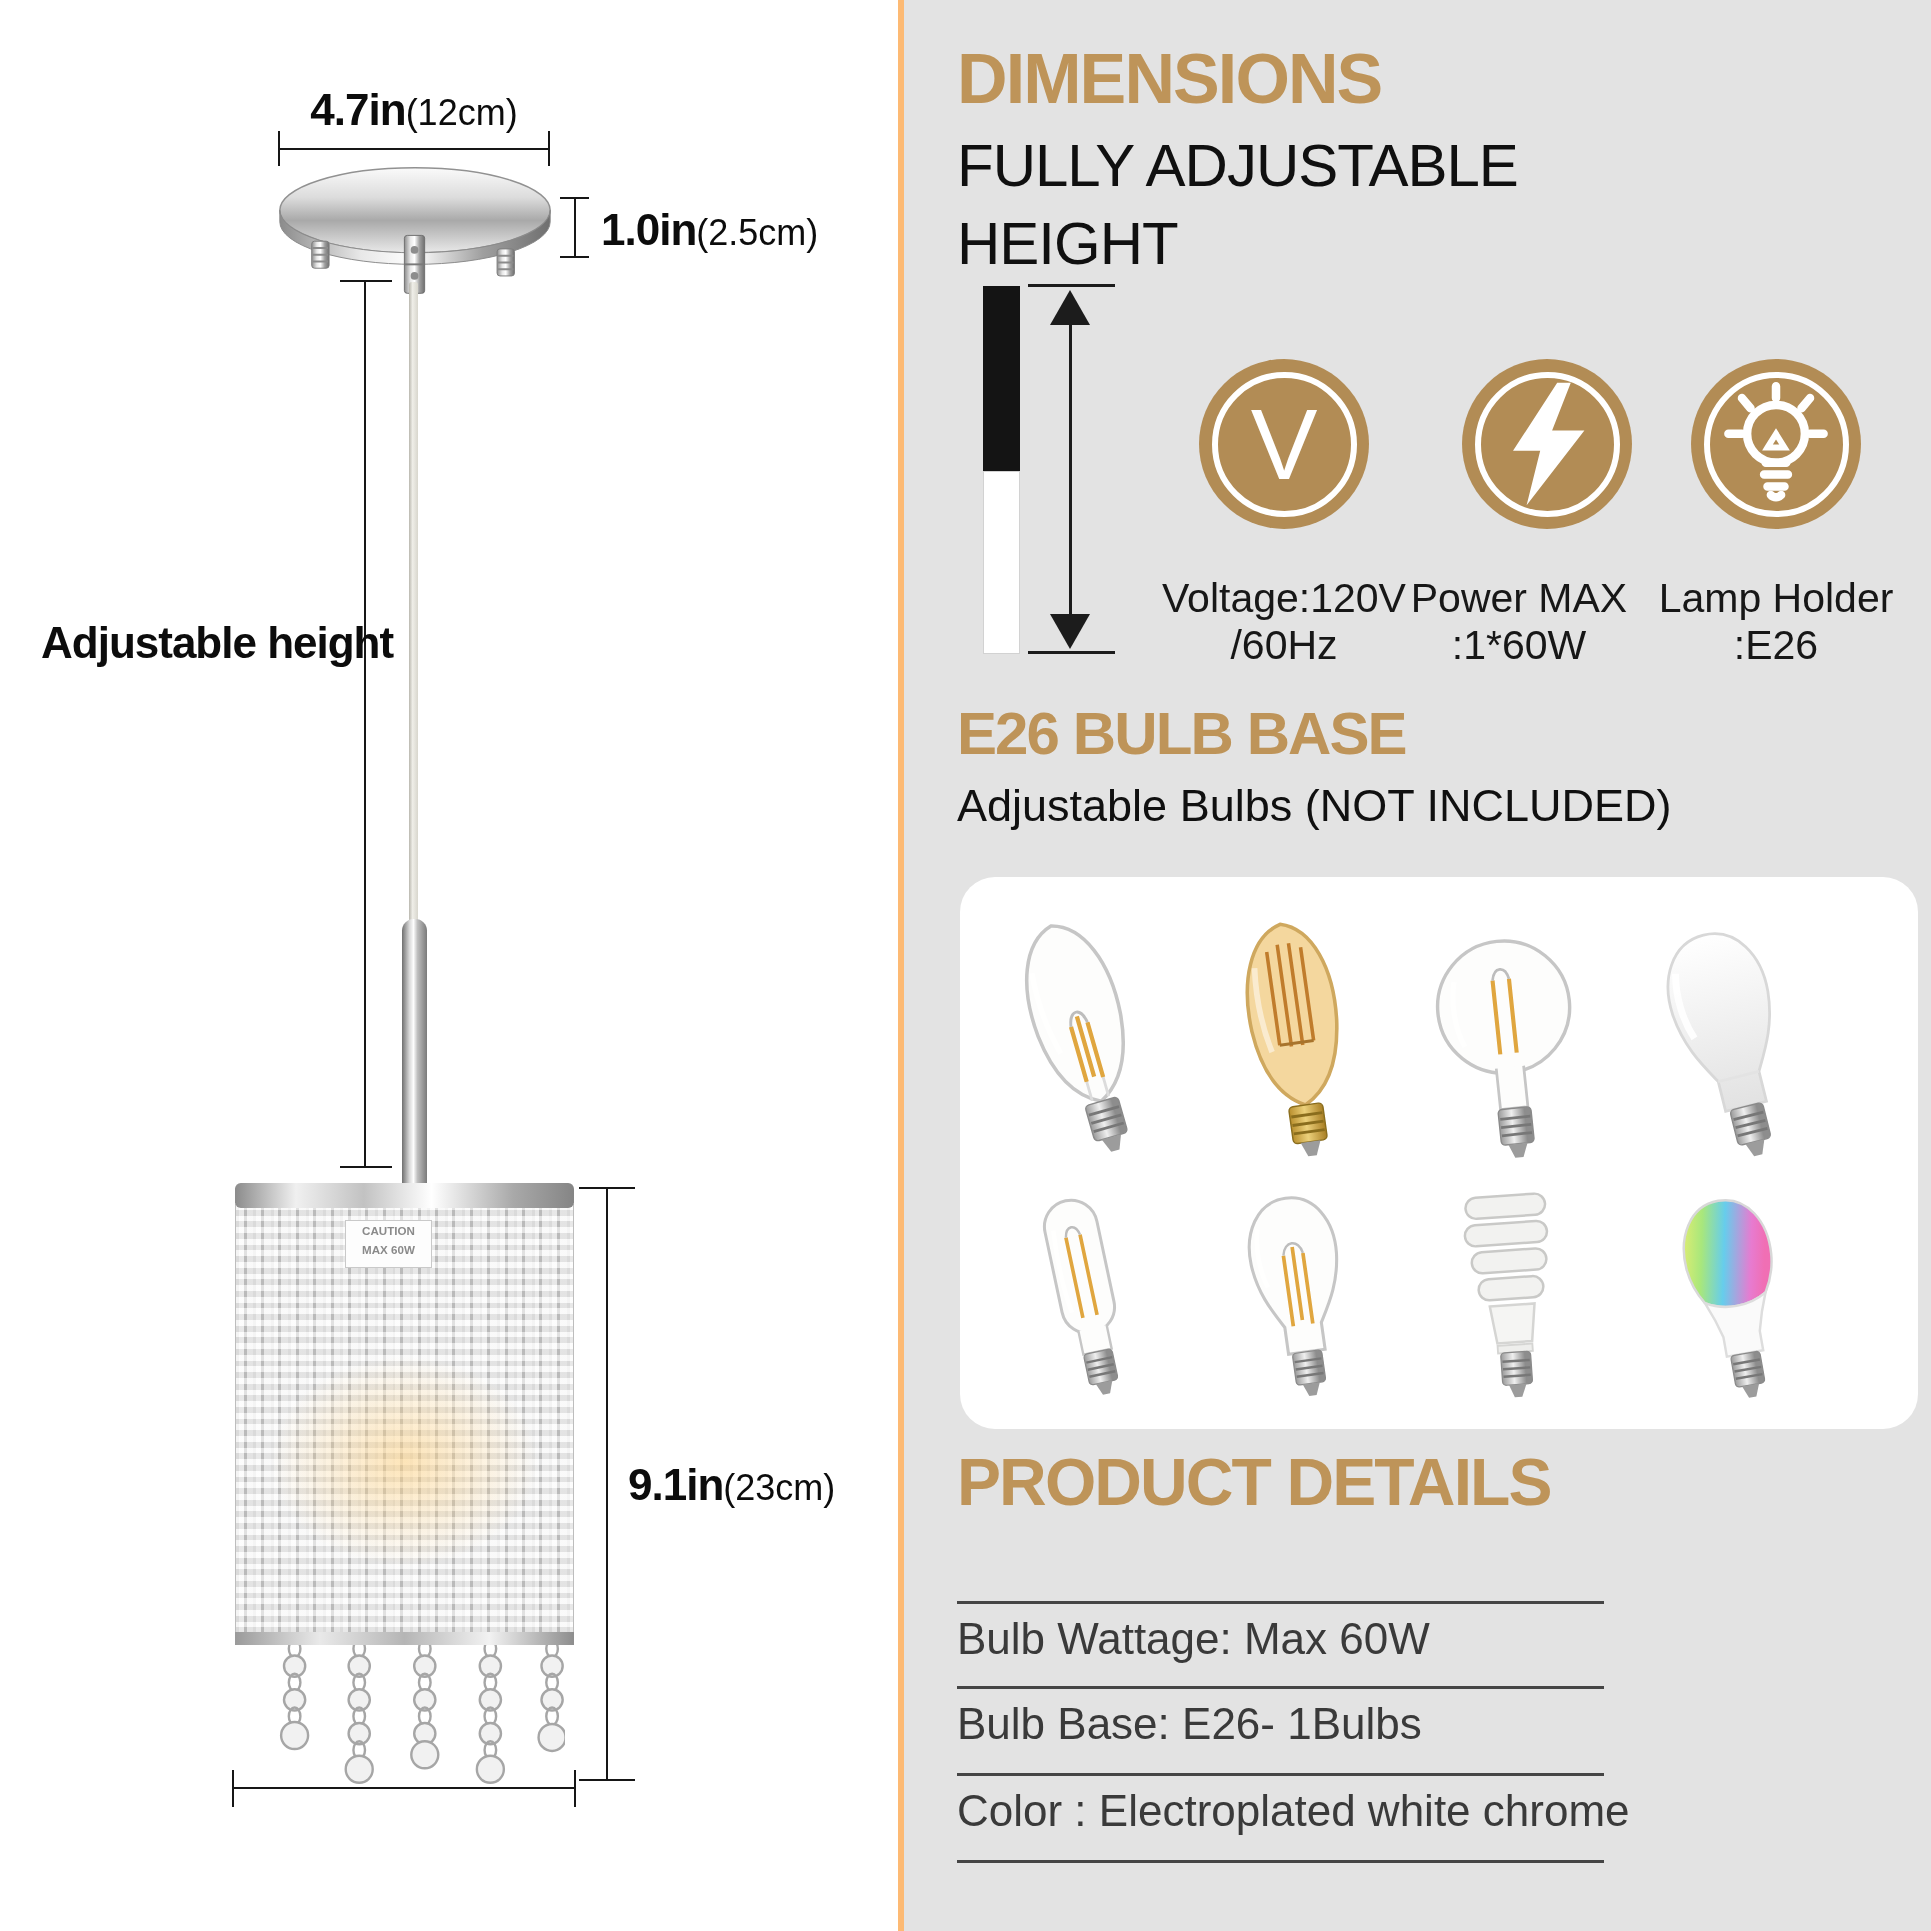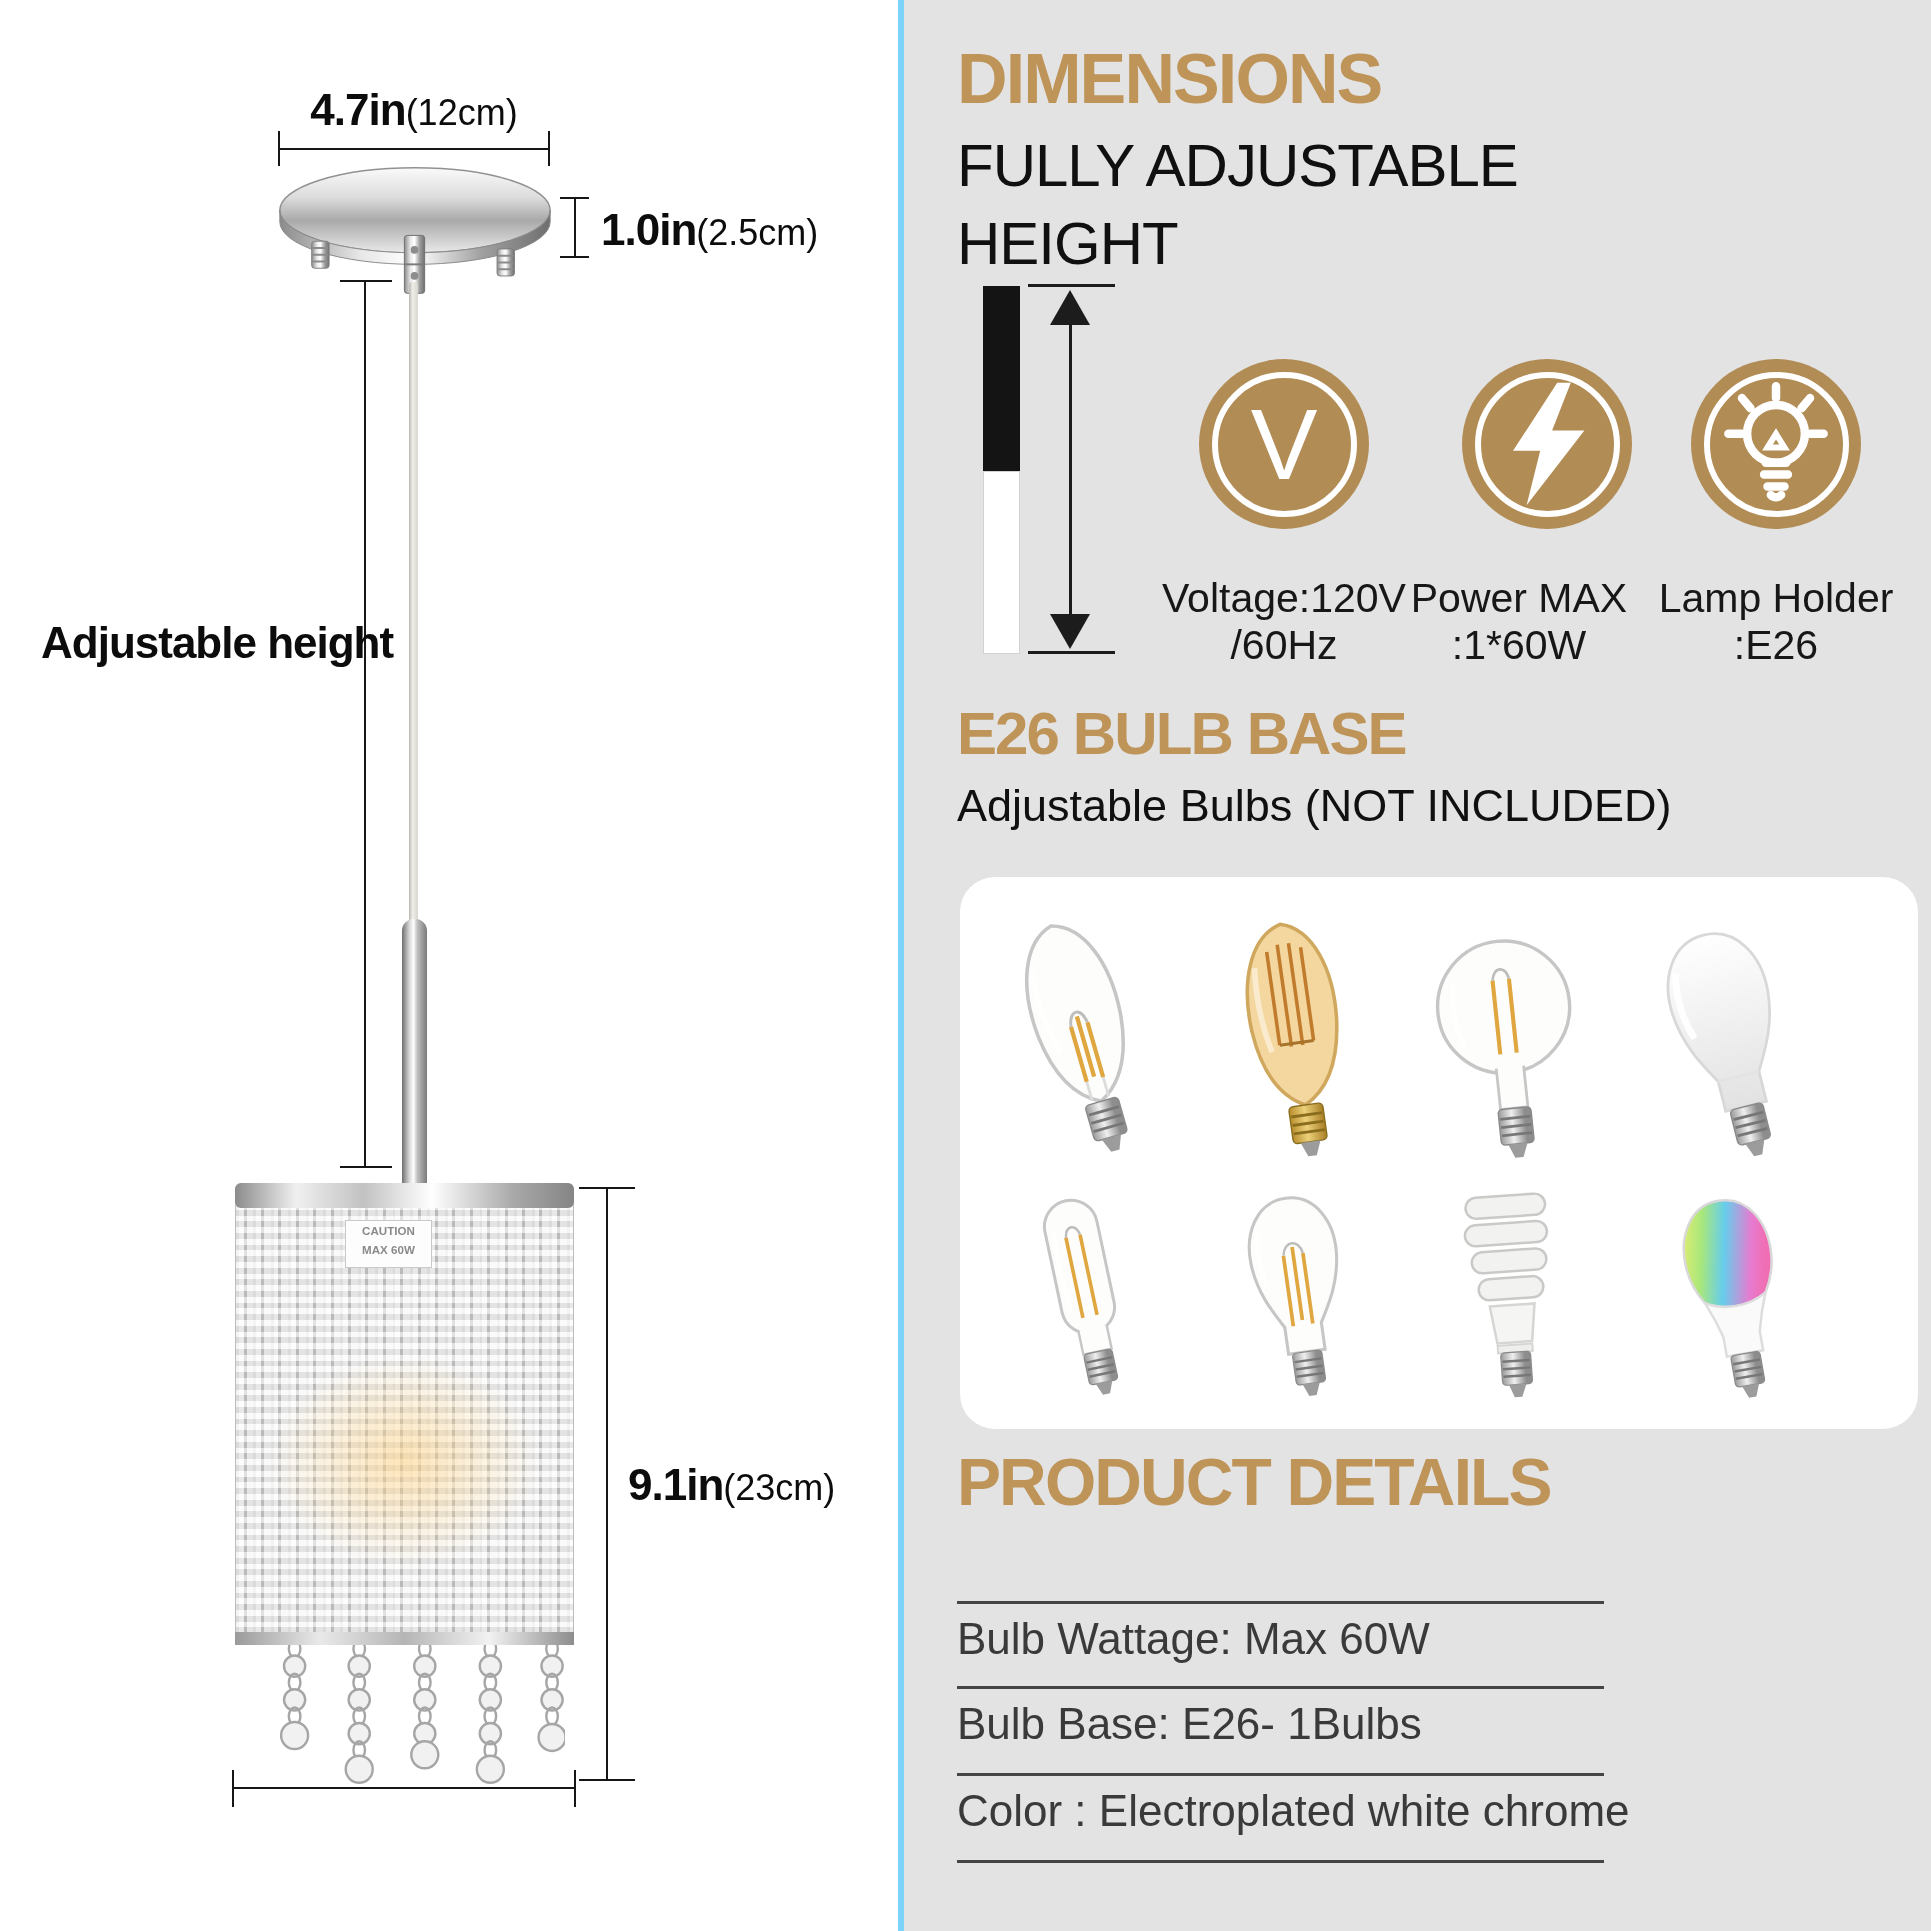--- a/index.html
+++ b/index.html
@@ -1,17 +1,17 @@
 <!DOCTYPE html>
 <html><head>
 <meta charset="utf-8">
 <style>
   html,body{margin:0;padding:0;background:#ffffff;}
   .canvas{position:relative;width:1931px;height:1931px;overflow:hidden;
-          font-family:"Liberation Sans",sans-serif;color:#0c0c0c;background:#7dd3fc;}
+          font-family:"Liberation Sans",sans-serif;color:#0c0c0c;background:#fdba74;}
   
   .mline{position:absolute;background:#161616;}
   .vline{width:1.9px;}
   .hline{height:1.9px;}
   .vtick{width:1.9px;}
   .htick{height:1.9px;}
   .dim-label{position:absolute;white-space:nowrap;}
   .dim-main{font-size:44px;font-weight:700;letter-spacing:-1px;}
   .dim-sub{font-size:36px;font-weight:400;}
   

